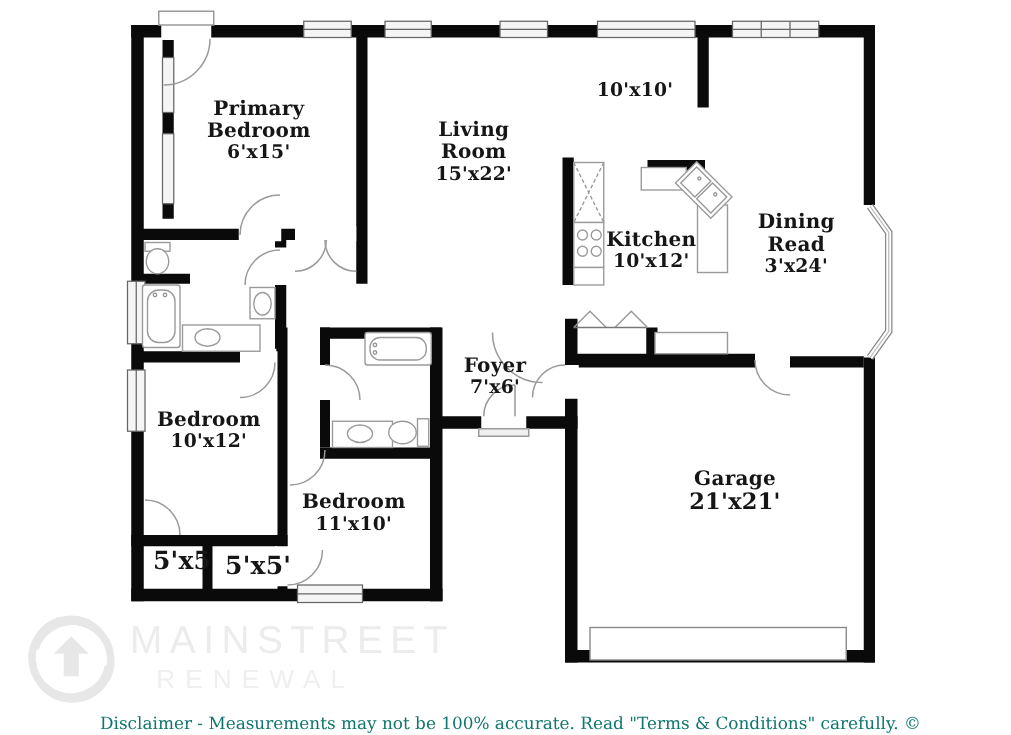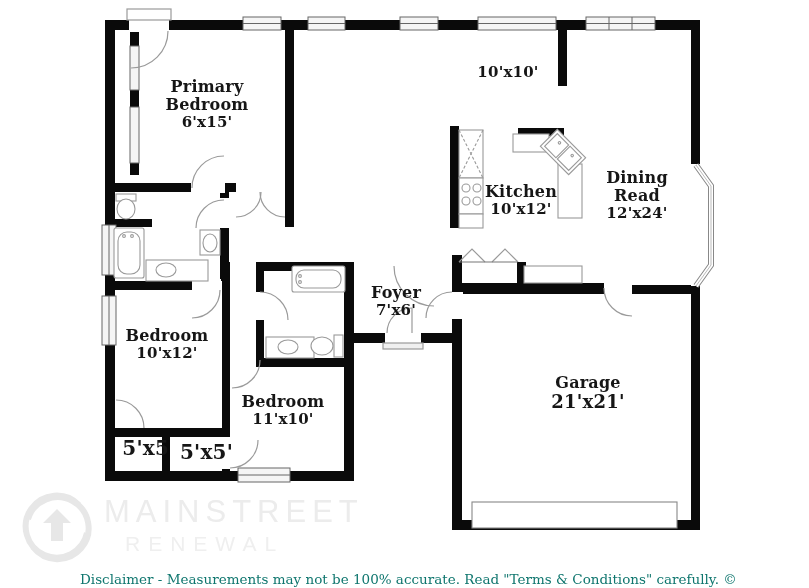--- a/index.html
+++ b/index.html
@@ -193,31 +193,35 @@
       <path d="M 22,-22 A 31,31 0 1 0 30,6" stroke-width="6"></path>
       <path d="M -24,20 A 31,31 0 1 0 -29,-8" stroke-width="6"></path>
       <path d="M -6,14 L -6,-4 L -14,-4 L 0,-18 L 14,-4 L 6,-4 L 6,14 Z" fill="#e7e7e7" stroke="none"></path>
     </g>
   </svg>
 
   <div class="room-label" style="left:207px;top:104px;width:130px">
     <span class="rl-name">Primary Bedroom</span>
     <span class="rl-dims">6'x15'</span>
   </div>
+  <div class="room-label" style="left:379px;top:121px;width:80px">
+    <span class="rl-name">Living Room</span>
+    <span class="rl-dims">15'x22'</span>
+  </div>
   <div class="room-label" style="left:508px;top:72px;width:90px">
 
     <span class="rl-dims">10'x10'</span>
   </div>
   <div class="room-label" style="left:521px;top:200px;width:90px">
     <span class="rl-name">Kitchen</span>
     <span class="rl-dims">10'x12'</span>
   </div>
   <div class="room-label" style="left:637px;top:195px;width:80px">
     <span class="rl-name">Dining Read</span>
-    <span class="rl-dims">12'x24'</span>
+    <span class="rl-dims">3'x24'</span>
   </div>
   <div class="room-label" style="left:396px;top:301px;width:90px">
     <span class="rl-name">Foyer</span>
     <span class="rl-dims">7'x6'</span>
   </div>
   <div class="room-label big" style="left:588px;top:393px;width:160px">
     <span class="rl-name">Garage</span>
     <span class="rl-dims">21'x21'</span>
   </div>
   <div class="room-label" style="left:167px;top:344px;width:110px">

